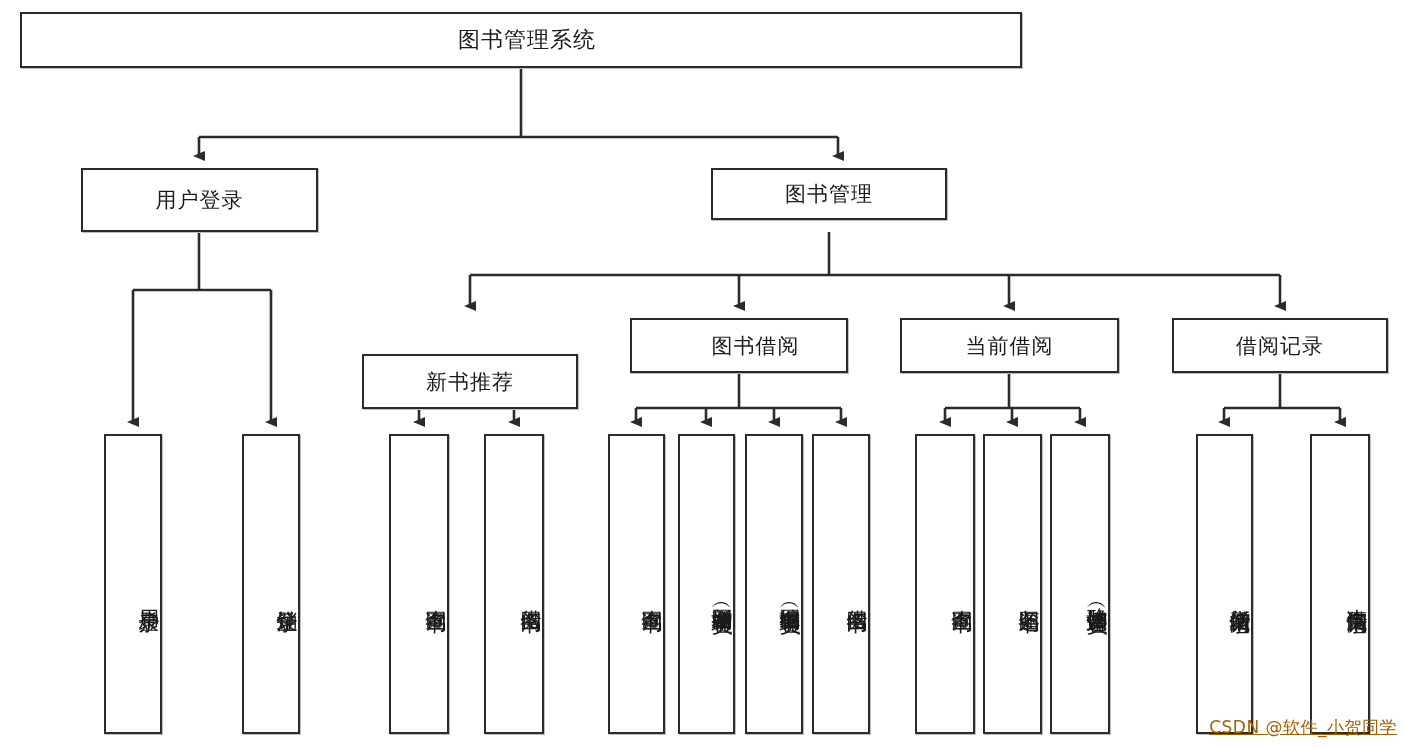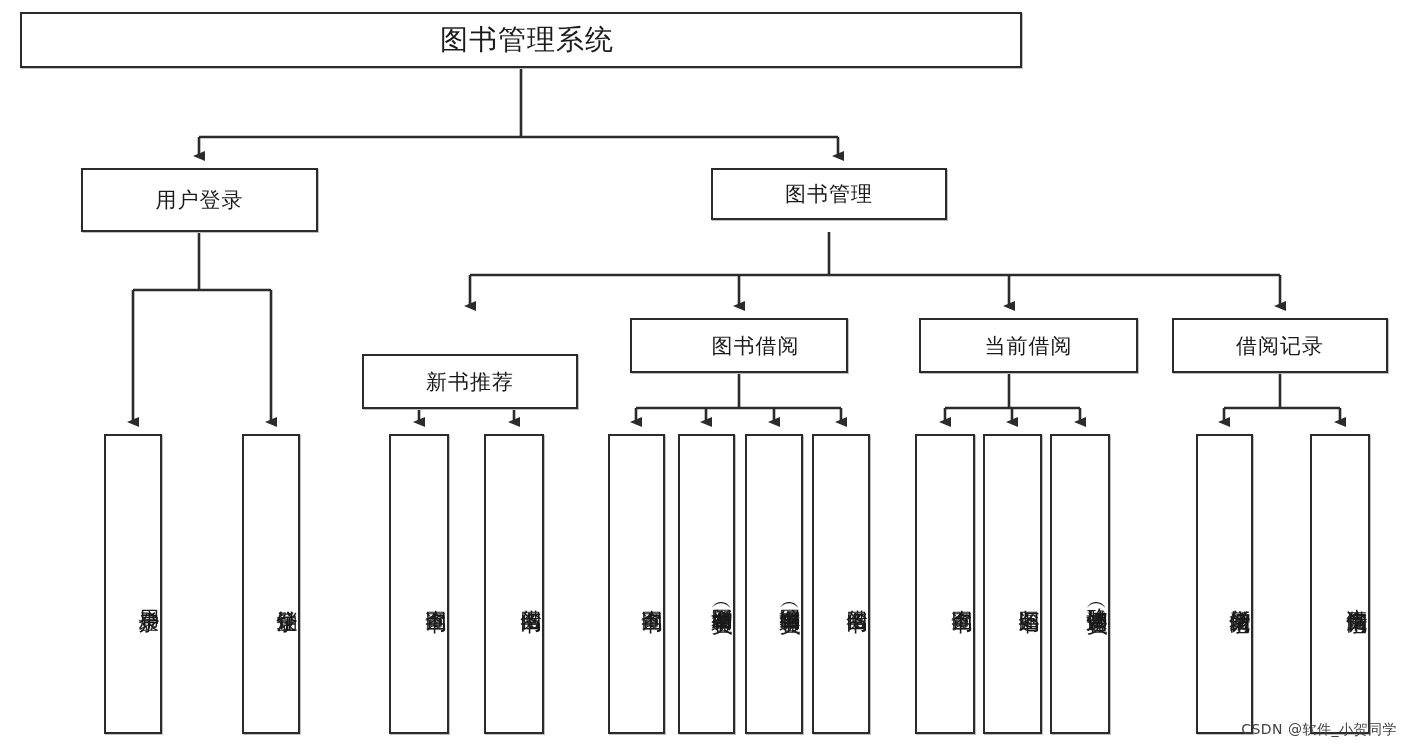--- a/index.html
+++ b/index.html
@@ -31,21 +31,21 @@
     align-items: center;
     justify-content: center;
     color: #1a1a1a;
     box-shadow: 1px 1px 0 #bfbfbf;
   }
   .node.horiz {
     font-size: 21px;
     letter-spacing: 1px;
   }
   .node.title-node {
-    font-size: 28px;
+    font-size: 22px;
     padding-left: 12px;
   }
   .node.vert {
     writing-mode: vertical-rl;
     text-orientation: upright;
     font-size: 21px;
     line-height: 1.12;
     padding-top: 22px;
     align-items: flex-start;
     justify-content: center;
@@ -54,24 +54,25 @@
   }
   .node.vert .vtext {
     writing-mode: vertical-rl;
     text-orientation: upright;
     white-space: nowrap;
   }
   .watermark {
     position: absolute;
     right: 8px;
     bottom: 8px;
-    font-size: 14px;
-    color: #404040;
+    font-size: 17px;
+    color: #a16207;
     letter-spacing: 0.5px;
     white-space: nowrap;
+    text-decoration: underline;
   }
 </style>
 </head>
 <body>
 
 <div id="canvas">
 
   <svg class="edges" viewBox="0 0 1405 747" xmlns="http://www.w3.org/2000/svg">
     <defs>
       <marker id="arrow" markerWidth="12" markerHeight="12" refX="5" refY="6" orient="auto" markerUnits="userSpaceOnUse">
@@ -132,21 +133,21 @@
   <div class="node horiz" id="n-l2-1" style="left: 711px; top: 168px; width: 236px; height: 52px;">
     <span>图书管理</span>
   </div>
 
   <div class="node horiz" id="n-l3-0" style="left: 362px; top: 318px; width: 216px; height: 55px; margin-top: 36px;">
     <span>新书推荐</span>
   </div>
   <div class="node horiz" id="n-l3-1" style="left: 630px; top: 318px; width: 218px; height: 55px; padding-left: 33px;">
     <span>图书借阅</span>
   </div>
-  <div class="node horiz" id="n-l3-2" style="left: 900px; top: 318px; width: 219px; height: 55px; margin-left: 19px;">
+  <div class="node horiz" id="n-l3-2" style="left: 900px; top: 318px; width: 219px; height: 55px;">
     <span>当前借阅</span>
   </div>
   <div class="node horiz" id="n-l3-3" style="left: 1172px; top: 318px; width: 216px; height: 55px;">
     <span>借阅记录</span>
   </div>
 
   <div class="node vert" id="n-leaf-0" style="left: 104px; top: 434px; width: 58px; height: 300px;">
     <span class="vtext">用户登录</span>
   </div>
   <div class="node vert" id="n-leaf-1" style="left: 242px; top: 434px; width: 58px; height: 300px;">

